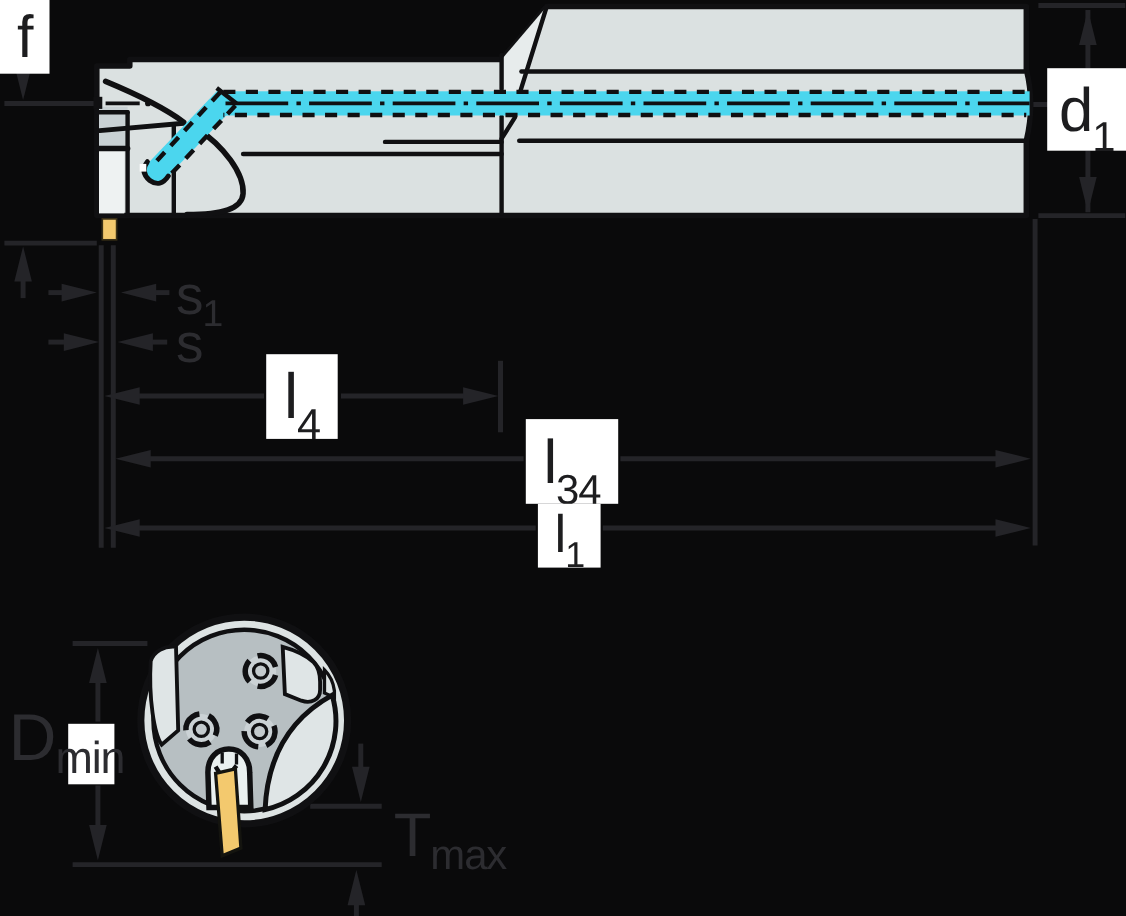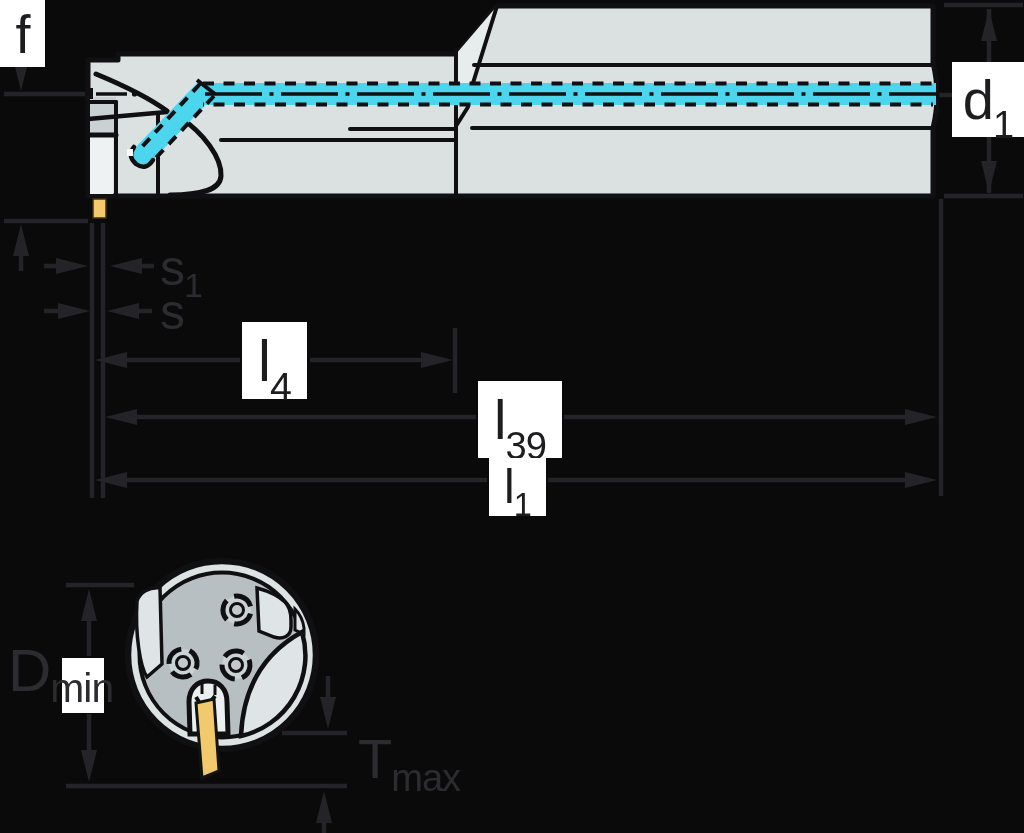--- a/index.html
+++ b/index.html
@@ -203,21 +203,21 @@
     <span>s</span>
   </div>
 
   <div class="dim-label boxed lbl-l4">
     <span>l</span>
       <span class="sub">4</span>
   </div>
 
   <div class="dim-label boxed lbl-l21">
     <span>l</span>
-      <span class="sub">39</span>
+      <span class="sub">34</span>
   </div>
 
   <div class="dim-label boxed lbl-l1">
     <span>l</span>
       <span class="sub">1</span>
   </div>
 
   <div class="whitebox box-dmin"></div>
   <div class="dim-label gray lbl-dmin">
     <span>D</span>

